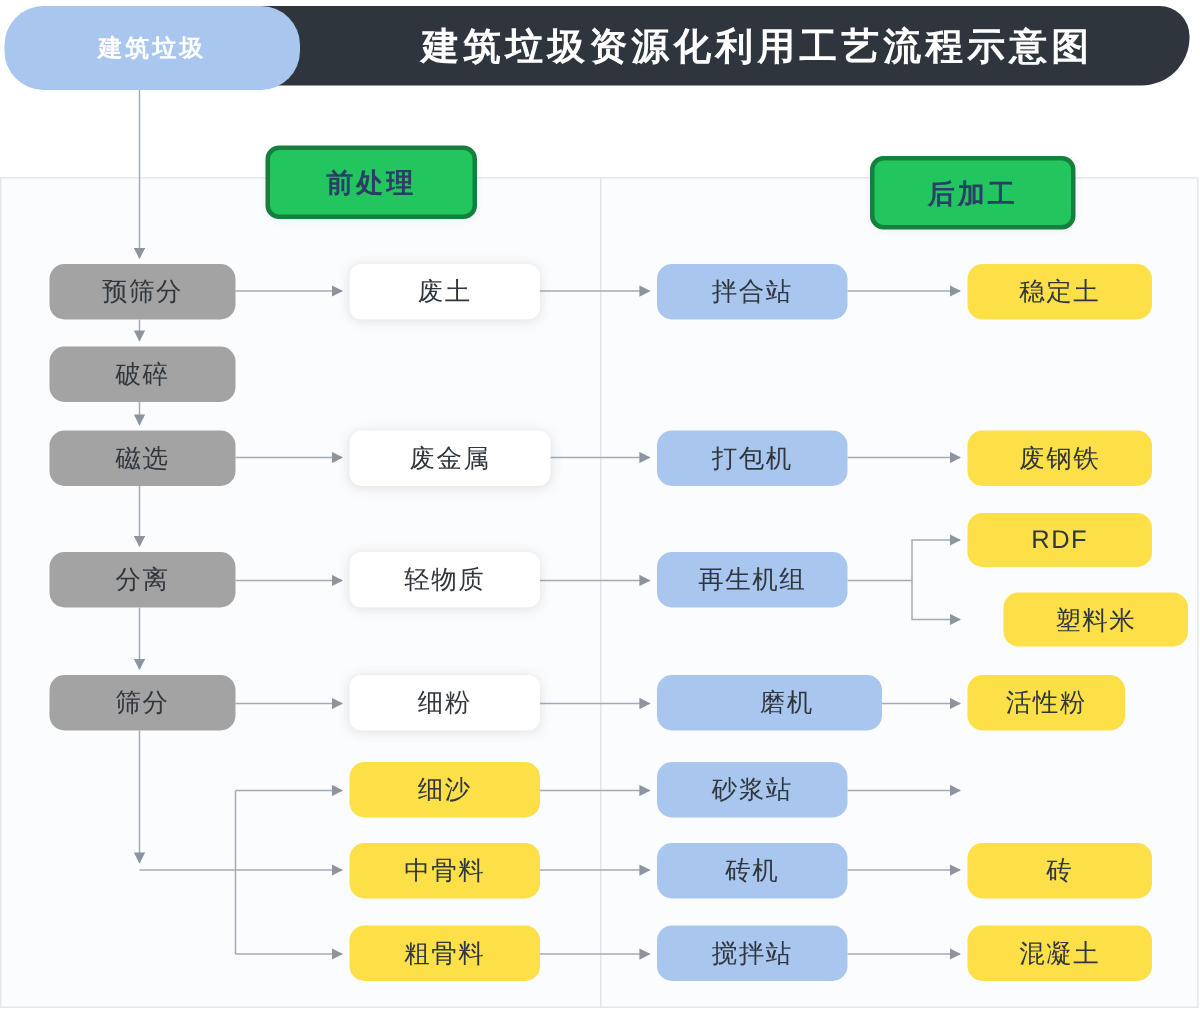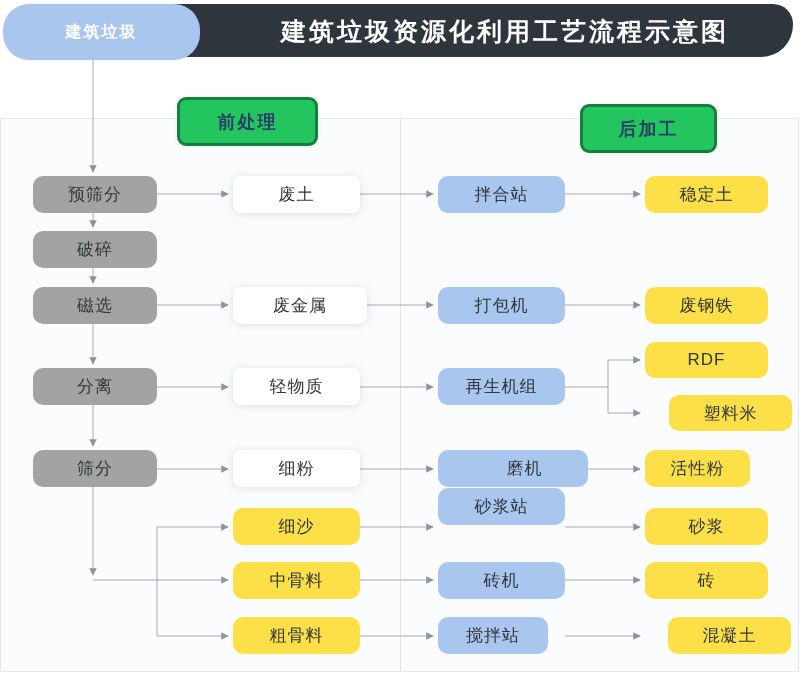--- a/index.html
+++ b/index.html
@@ -100,26 +100,25 @@
       <div class="node output" style="left: 233px; top: 287px; width: 134px; height: 37px;">废金属</div>
       <div class="node output" style="left: 233px; top: 368px; width: 127px; height: 37px;">轻物质</div>
       <div class="node output" style="left: 233px; top: 450px; width: 127px; height: 37px;">细粉</div>
       <div class="node product" style="left: 233px; top: 508px; width: 127px; height: 37px;">细沙</div>
       <div class="node product" style="left: 233px; top: 562px; width: 127px; height: 37px;">中骨料</div>
       <div class="node product" style="left: 233px; top: 617px; width: 127px; height: 37px;">粗骨料</div>
       <div class="node machine" style="left: 438px; top: 176px; width: 127px; height: 37px;">拌合站</div>
       <div class="node machine" style="left: 438px; top: 287px; width: 127px; height: 37px;">打包机</div>
       <div class="node machine" style="left: 438px; top: 368px; width: 127px; height: 37px;">再生机组</div>
       <div class="node machine" style="left: 438px; top: 450px; width: 127px; height: 37px; padding-left: 23px;">磨机</div>
-      <div class="node machine" style="left: 438px; top: 488px; width: 127px; height: 37px; text-align: right;">砂浆站</div>
+      <div class="node machine" style="left: 438px; top: 508px; width: 127px; height: 37px; text-align: right;">砂浆站</div>
       <div class="node machine" style="left: 438px; top: 562px; width: 127px; height: 37px;">砖机</div>
-      <div class="node machine" style="left: 438px; top: 617px; width: 110px; height: 37px;">搅拌站</div>
+      <div class="node machine" style="left: 438px; top: 617px; width: 127px; height: 37px;">搅拌站</div>
       <div class="node product" style="left: 645px; top: 176px; width: 123px; height: 37px;">稳定土</div>
       <div class="node product" style="left: 645px; top: 287px; width: 123px; height: 37px;">废钢铁</div>
       <div class="node product" style="left: 645px; top: 342px; width: 123px; height: 36px;">RDF</div>
       <div class="node product" style="left: 645px; top: 395px; width: 123px; height: 36px; margin-left: 24px;">塑料米</div>
       <div class="node product" style="left: 645px; top: 450px; width: 105px; height: 37px;">活性粉</div>
-      <div class="node product" style="left: 645px; top: 508px; width: 123px; height: 37px;">砂浆</div>
       <div class="node product" style="left: 645px; top: 562px; width: 123px; height: 37px;">砖</div>
-      <div class="node product" style="left: 645px; top: 617px; width: 123px; height: 37px; margin-left: 23px;">混凝土</div>
+      <div class="node product" style="left: 645px; top: 617px; width: 123px; height: 37px;">混凝土</div>
     </div>
 
 </div>
 
 </body></html>

